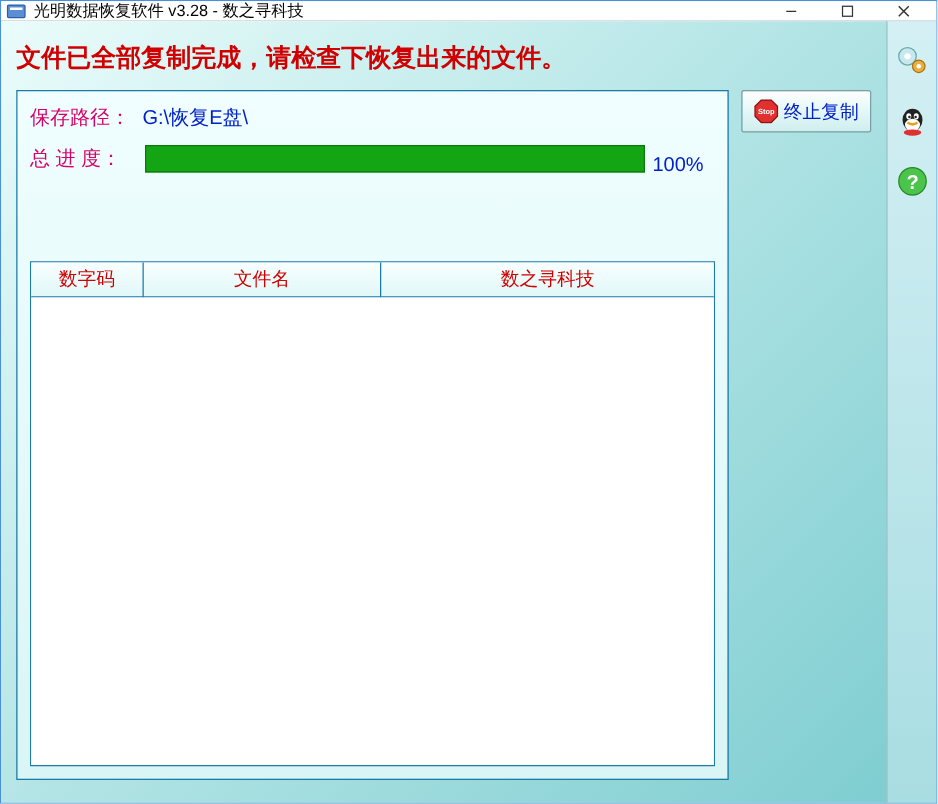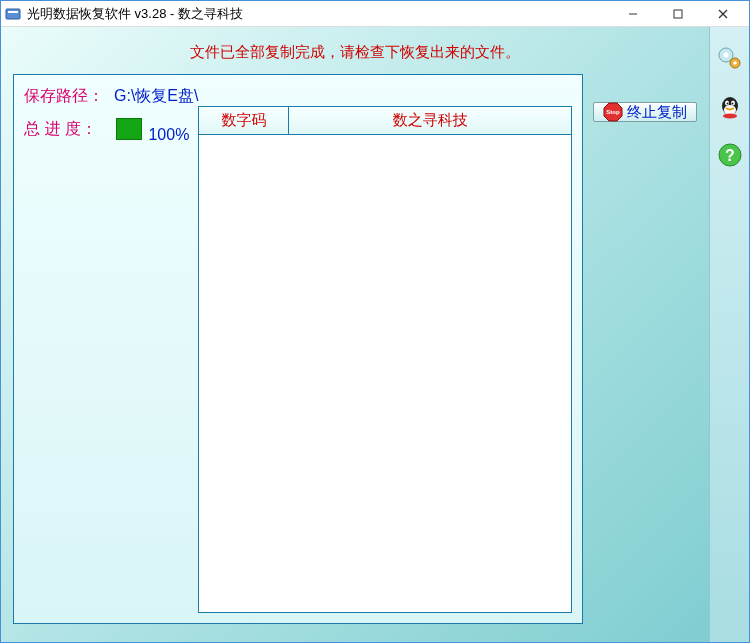--- a/index.html
+++ b/index.html
@@ -12,21 +12,21 @@
       overflow: hidden;
     }
     .window {
       width: 750px;
       height: 643px;
       border: 1px solid #4a90d9;
       display: flex;
       flex-direction: column;
     }
     .titlebar {
-      height: 26px;
+      height: 16px;
       background: #fff;
       display: flex;
       align-items: center;
       padding: 0 4px;
       border-bottom: 1px solid #ddd;
     }
     .titlebar-icon {
       width: 16px;
       height: 16px;
       margin-right: 6px;
@@ -58,38 +58,38 @@
       background: linear-gradient(135deg, #eafcfb 0%, #b0e3e4 50%, #7cccd0 100%);
       position: relative;
     }
     .main-area {
       flex: 1;
       padding: 10px 12px 18px 12px;
       display: flex;
       flex-direction: column;
     }
     .status-line {
-      text-align: center;
       color: #d00000;
-      font-size: 15px;
-      font-weight: normal;
+      font-size: 20px;
+      font-weight: bold;
       padding: 6px 0 12px 0;
     }
     .content-row {
       display: flex;
       flex: 1;
       gap: 10px;
     }
     .panel {
       border: 1px solid #1a7aa8;
       background: linear-gradient(180deg, #f0feff 0%, #d9f5f6 100%);
       flex: 1;
       display: flex;
-      flex-direction: row;
+      flex-direction: column;
       padding: 8px 10px 10px 10px;
+      gap: 28px;
     }
     .info-rows {
       margin-bottom: 6px;
     }
     .info-row {
       display: flex;
       align-items: center;
       padding: 3px 0;
       font-size: 16px;
     }
@@ -148,32 +148,31 @@
       flex: 1;
       background: #fff;
     }
     .side-buttons {
       width: 104px;
       display: flex;
       flex-direction: column;
       gap: 10px;
     }
     .side-btn {
-      height: 20px;
+      height: 34px;
       border: 1px solid #7aa0a5;
       background: linear-gradient(180deg, #fefefe 0%, #e4f7f7 50%, #d0eeee 100%);
       display: flex;
       align-items: center;
       justify-content: center;
       gap: 4px;
       cursor: pointer;
       font-size: 15px;
       color: #0020c8;
       border-radius: 2px;
-      margin-top: 28px;
     }
     .stop-icon {
       width: 20px; height: 20px;
       display: inline-flex;
       align-items: center;
       justify-content: center;
     }
     .arrow-icon {
       width: 22px; height: 16px;
       display: inline-flex;
@@ -245,20 +244,21 @@
             <div class="info-row progress-row">
               <span class="info-label tight">总 进 度：</span>
               <div class="progress-bar"></div>
               <span class="progress-pct">100%</span>
             </div>
           </div>
 
           <div class="table-wrap">
             <div class="thead">
               <div class="th c1">数字码</div>
+              <div class="th c2">文件名</div>
               <div class="th c3">数之寻科技</div>
             </div>
             <div class="tbody"></div>
           </div>
         </div>
 
         <div class="side-buttons">
           <div class="side-btn">
             <span class="stop-icon">
               <svg width="20" height="20" viewBox="0 0 20 20">

